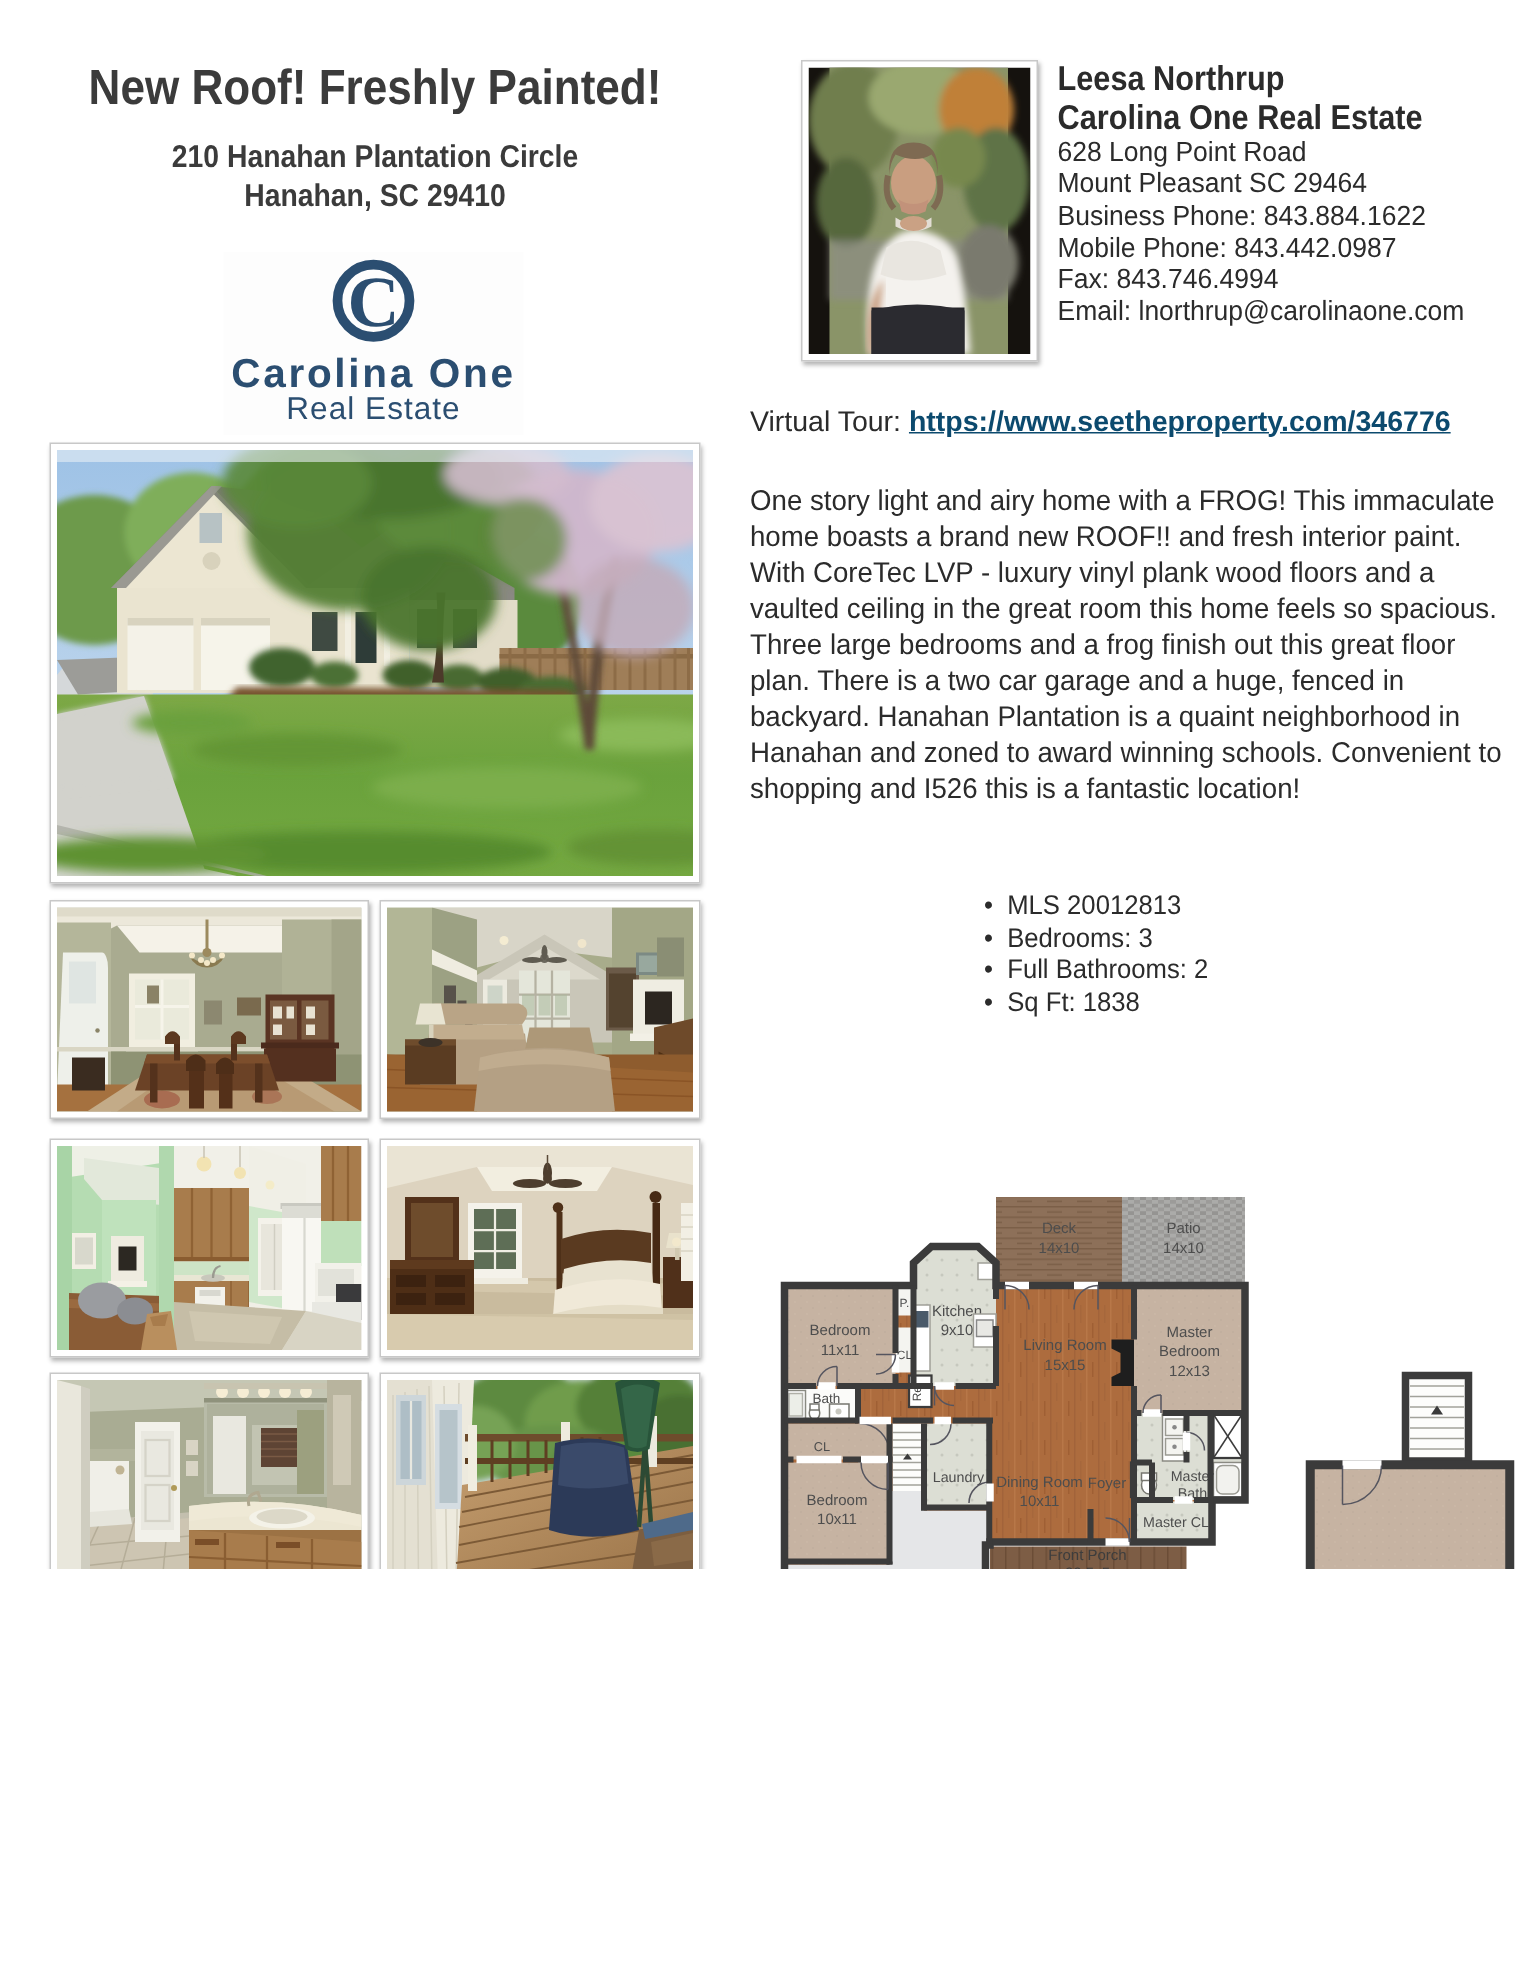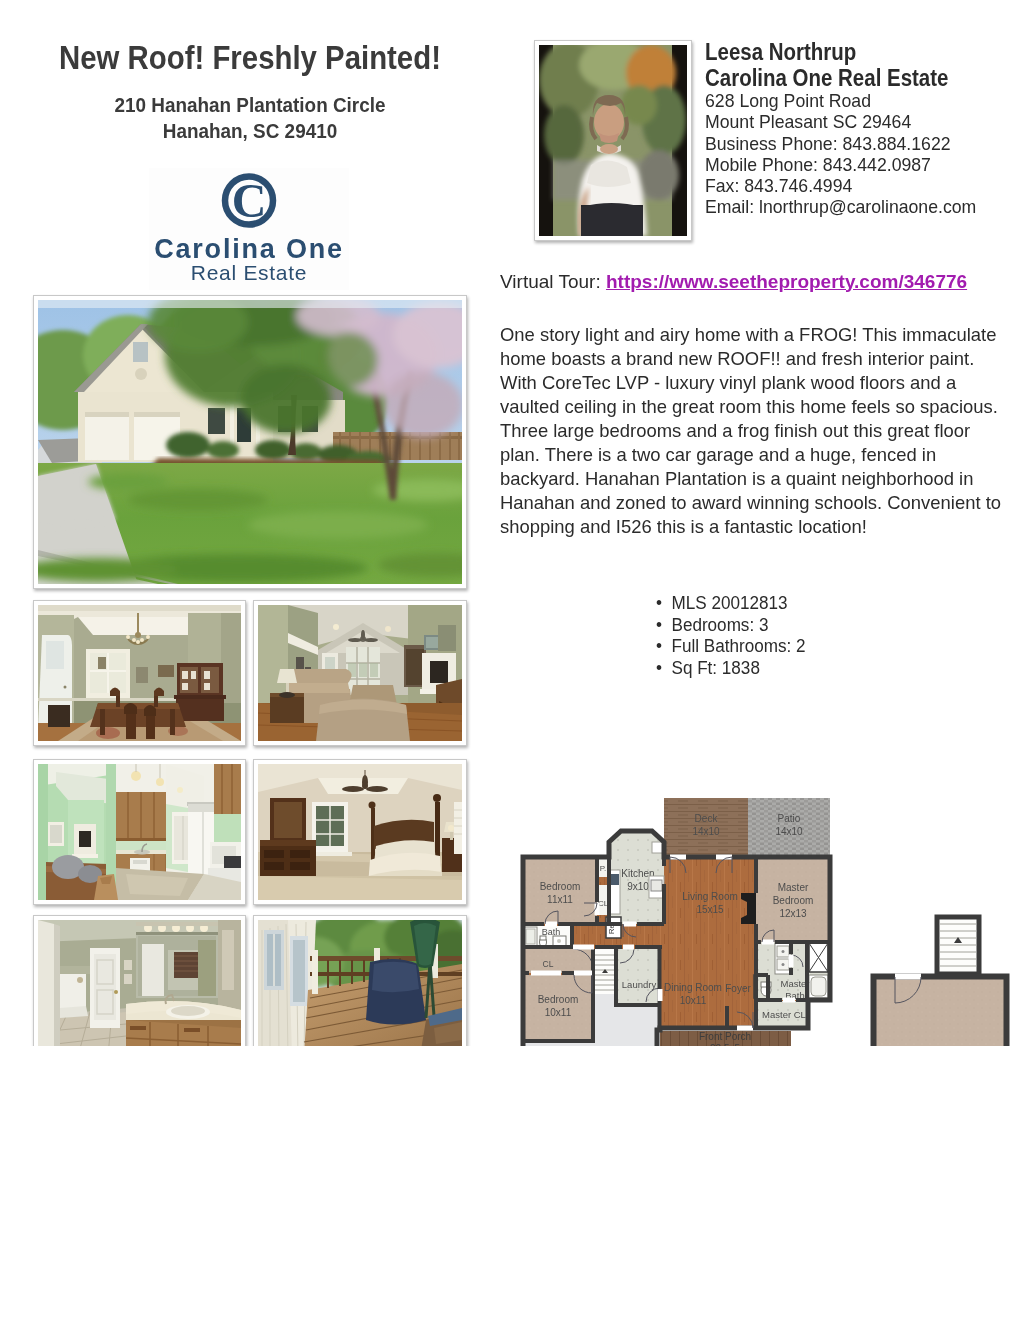--- a/index.html
+++ b/index.html
@@ -52,21 +52,21 @@
 <path d="M44,191 l6,-50 q-14,18 -10,50 z" fill="#c79f82" filter="url(#pb)"></path>
 <rect x="42" y="160" width="62" height="31" fill="#26262a"></rect>
 <path d="M42,162 q30,-8 62,0 l0,29 l-62,0 z" fill="#2b2b30"></path>
 </svg>
 </div>
 
 <div class="abs" style="left:705px;top:40px;font-size:23px;font-weight:bold;color:#2b2b2b;line-height:25.7px;transform:scaleX(.89);transform-origin:left top;">Leesa Northrup<br>Carolina One Real Estate</div>
 
 <div class="abs" style="left:705px;top:90px;font-size:18.5px;color:#2b2b2b;line-height:21.3px;transform:scaleX(.955);transform-origin:left top;">628 Long Point Road<br>Mount Pleasant SC 29464<br>Business Phone: 843.884.1622<br>Mobile Phone: 843.442.0987<br>Fax: 843.746.4994<br>Email: lnorthrup@carolinaone.com</div>
 
-<div class="abs" style="left:500px;top:270.5px;font-size:19px;color:#2b2b2b;">Virtual Tour: <span style="color:#a21caf;font-weight:bold;text-decoration:underline;">https://www.seetheproperty.com/346776</span></div>
+<div class="abs" style="left:500px;top:270.5px;font-size:19px;color:#2b2b2b;">Virtual Tour: <span style="color:#0c4a6e;font-weight:bold;text-decoration:underline;">https://www.seetheproperty.com/346776</span></div>
 
 <div class="abs" style="left:500px;top:322.5px;font-size:19px;color:#2b2b2b;line-height:24.1px;white-space:nowrap;transform:scaleX(.97);transform-origin:left top;">One story light and airy home with a FROG! This immaculate<br>home boasts a brand new ROOF!! and fresh interior paint.<br>With CoreTec LVP - luxury vinyl plank wood floors and a<br>vaulted ceiling in the great room this home feels so spacious.<br>Three large bedrooms and a frog finish out this great floor<br>plan. There is a two car garage and a huge, fenced in<br>backyard. Hanahan Plantation is a quaint neighborhood in<br>Hanahan and zoned to award winning schools. Convenient to<br>shopping and I526 this is a fantastic location!</div>
 
 <div class="abs" style="left:656px;top:593px;font-size:18px;color:#2b2b2b;line-height:21.6px;transform:scaleX(.95);transform-origin:left top;">
 <div>•&nbsp; MLS 20012813</div>
 <div>•&nbsp; Bedrooms: 3</div>
 <div>•&nbsp; Full Bathrooms: 2</div>
 <div>•&nbsp; Sq Ft: 1838</div>
 </div>
 

